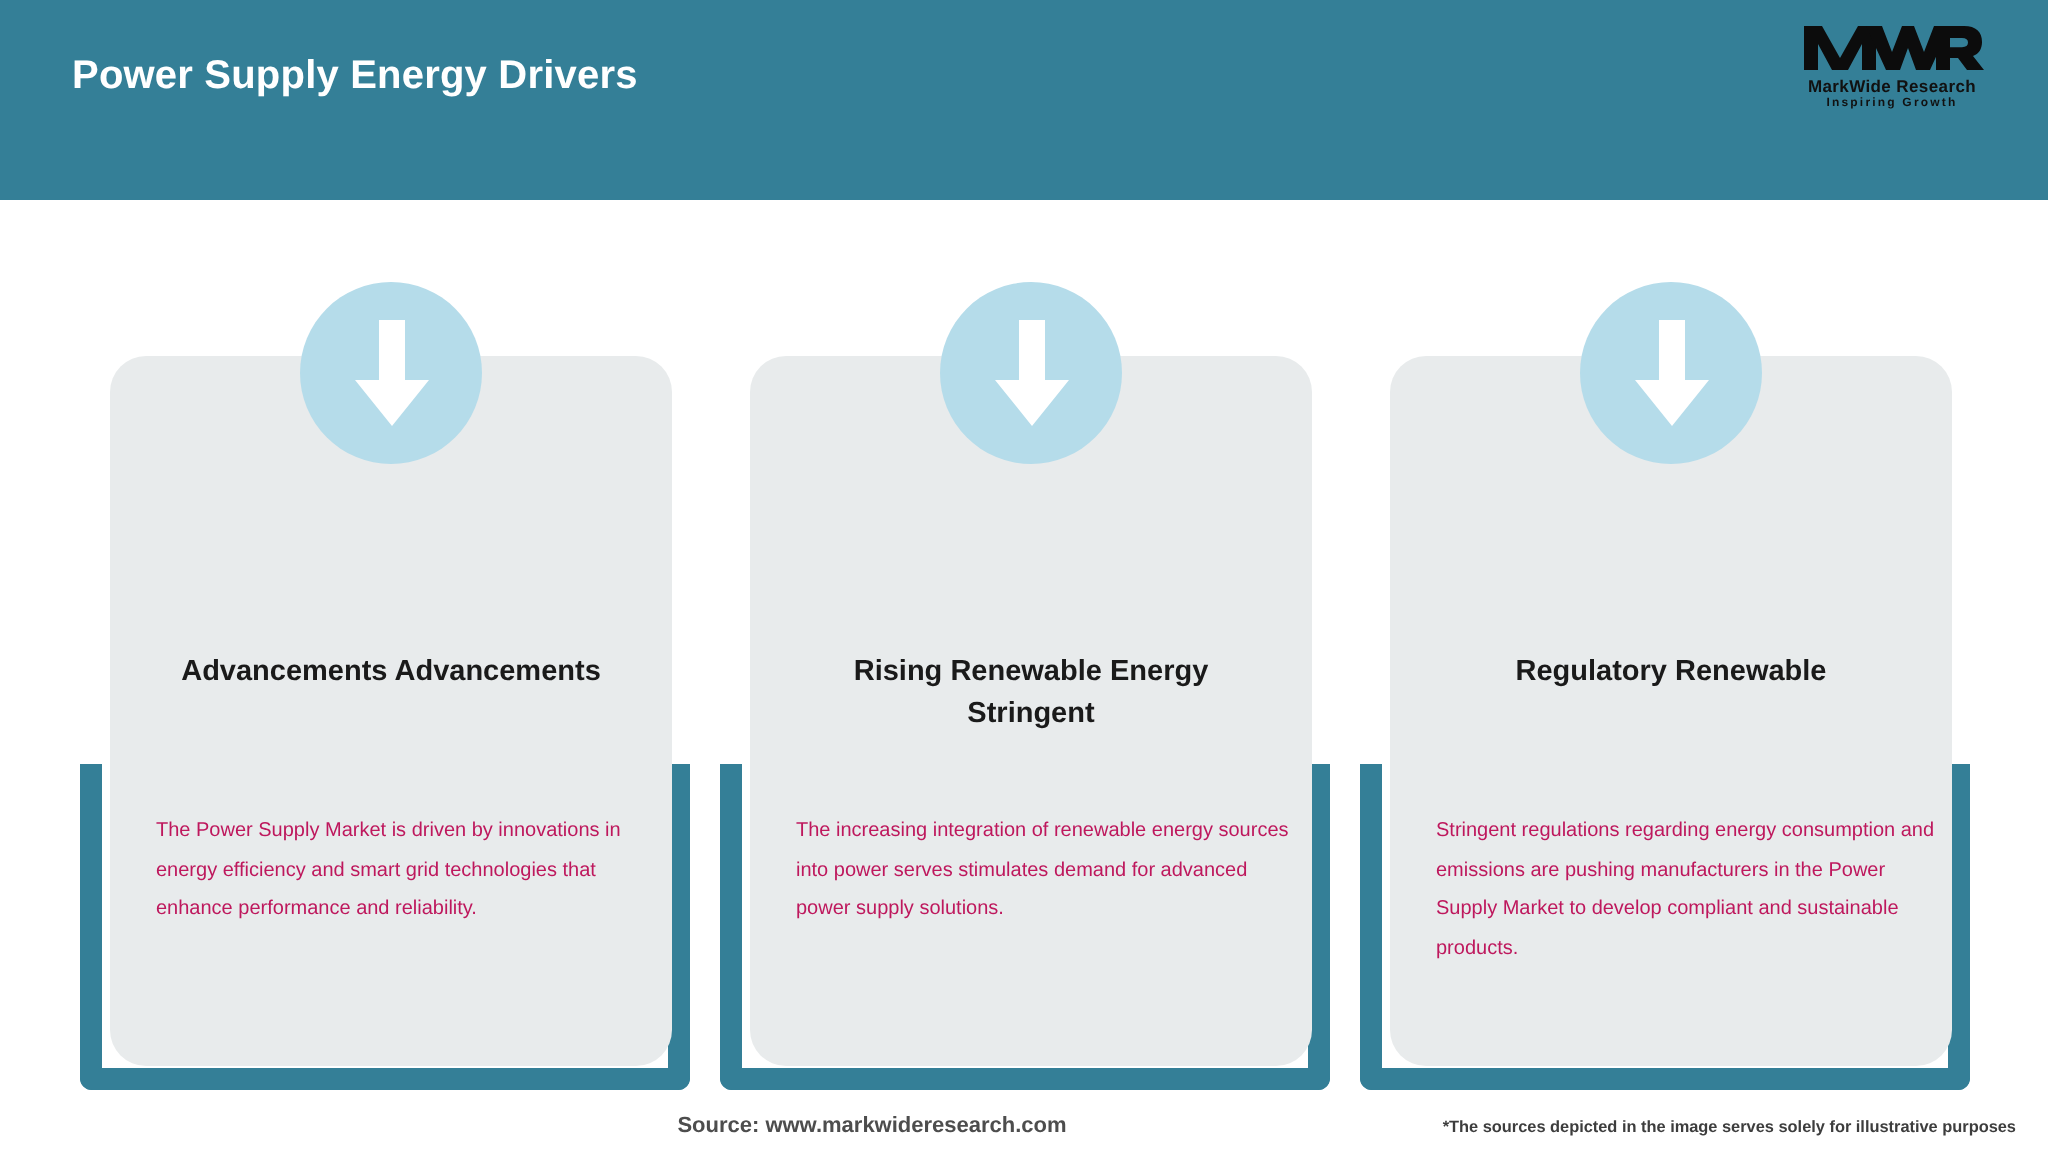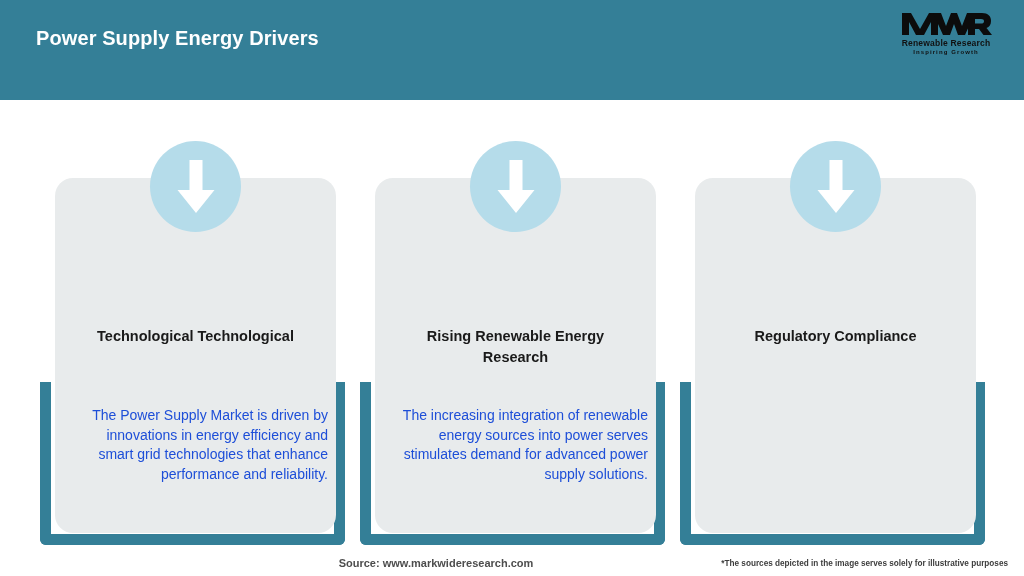--- a/index.html
+++ b/index.html
@@ -138,24 +138,24 @@
     font-weight: bold;
     color: #1a1a1a;
     line-height: 21px;
   }
 
   .card-body {
     position: absolute;
     left: 23px;
     top: 228px;
     width: 250px;
-    font-size: 14px;
-    color: #1d4ed8;
+    font-size: 10px;
+    color: #be185d;
     line-height: 19.5px;
-    text-align: right;
+    text-align: left;
   }
 
   
   .footer-source {
     position: absolute;
     left: 0;
     top: 556px;
     width: 872px;
     text-align: center;
     font-size: 11px;
@@ -179,56 +179,57 @@
 
 <div class="header-bar"></div>
 <div class="header-title">Power Supply Energy Drivers</div>
 
 <div class="logo">
   <svg class="logo-mark" width="92" height="27" viewBox="0 0 92 27">
     <path d="M2 25 L2 3 L11 3 L20 19 L29 3 L38 3 L38 25 L31 25 L31 12 L24 25 L16 25 L9 12 L9 25 Z" fill="#0c0c0c"></path>
     <path d="M33 3 L41 3 L46 16 L51 3 L57 3 L62 16 L67 3 L75 3 L65 25 L58 25 L54 14 L50 25 L43 25 Z" fill="#0c0c0c"></path>
     <path d="M68 25 L68 3 L82 3 C88 3 91 6 91 11 C91 14.5 89.4 17 86.5 18 L92 25 L83.5 25 L79 19 L75 19 L75 25 Z M75 9 L75 13.6 L81 13.6 C83 13.6 84 12.8 84 11.3 C84 9.8 83 9 81 9 Z" fill="#0c0c0c"></path>
   </svg>
-  <span class="logo-name">Renewable Research</span>
+  <span class="logo-name">MarkWide Research</span>
   <span class="logo-tagline">Inspiring Growth</span>
 </div>
 
 <div class="cards">
 
   <div class="card-slot s1">
     <div class="bracket"></div>
     <div class="card">
-      <div class="card-title">Technological Technological</div>
+      <div class="card-title">Advancements Advancements</div>
       <div class="card-body">The Power Supply Market is driven by innovations in energy efficiency and smart grid technologies that enhance performance and reliability.</div>
     </div>
     <div class="icon-circle">
       <svg width="40" height="54" viewBox="0 0 40 54">
         <path d="M13.5 0 L26.5 0 L26.5 30 L38.5 30 L20 53 L1.5 30 L13.5 30 Z" fill="#ffffff"></path>
       </svg>
     </div>
   </div>
 
   <div class="card-slot s2">
     <div class="bracket"></div>
     <div class="card">
-      <div class="card-title">Rising Renewable Energy Research</div>
+      <div class="card-title">Rising Renewable Energy Stringent</div>
       <div class="card-body">The increasing integration of renewable energy sources into power serves stimulates demand for advanced power supply solutions.</div>
     </div>
     <div class="icon-circle">
       <svg width="40" height="54" viewBox="0 0 40 54">
         <path d="M13.5 0 L26.5 0 L26.5 30 L38.5 30 L20 53 L1.5 30 L13.5 30 Z" fill="#ffffff"></path>
       </svg>
     </div>
   </div>
 
   <div class="card-slot s3">
     <div class="bracket"></div>
     <div class="card">
-      <div class="card-title">Regulatory Compliance</div>
+      <div class="card-title">Regulatory Renewable</div>
+      <div class="card-body">Stringent regulations regarding energy consumption and emissions are pushing manufacturers in the Power Supply Market to develop compliant and sustainable products.</div>
     </div>
     <div class="icon-circle">
       <svg width="40" height="54" viewBox="0 0 40 54">
         <path d="M13.5 0 L26.5 0 L26.5 30 L38.5 30 L20 53 L1.5 30 L13.5 30 Z" fill="#ffffff"></path>
       </svg>
     </div>
   </div>
 
 </div>
 

